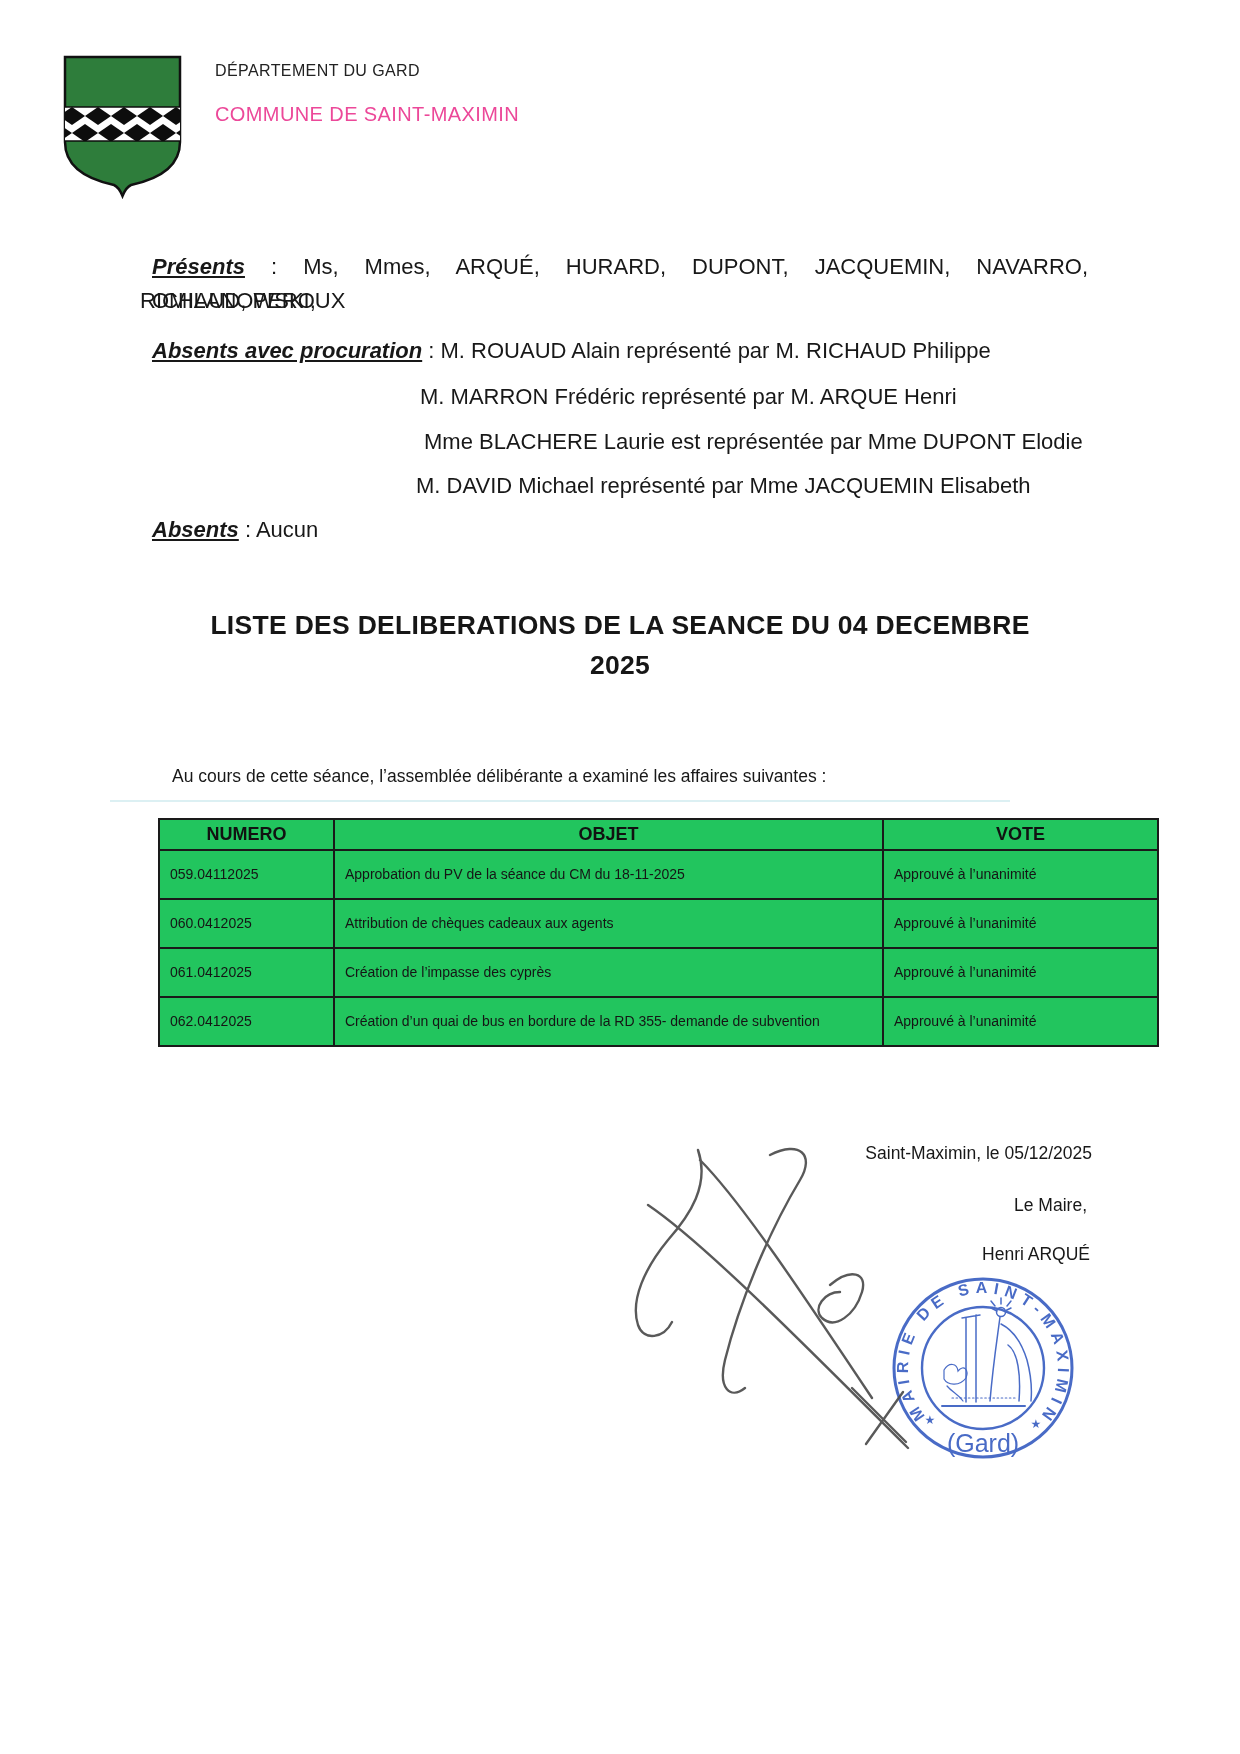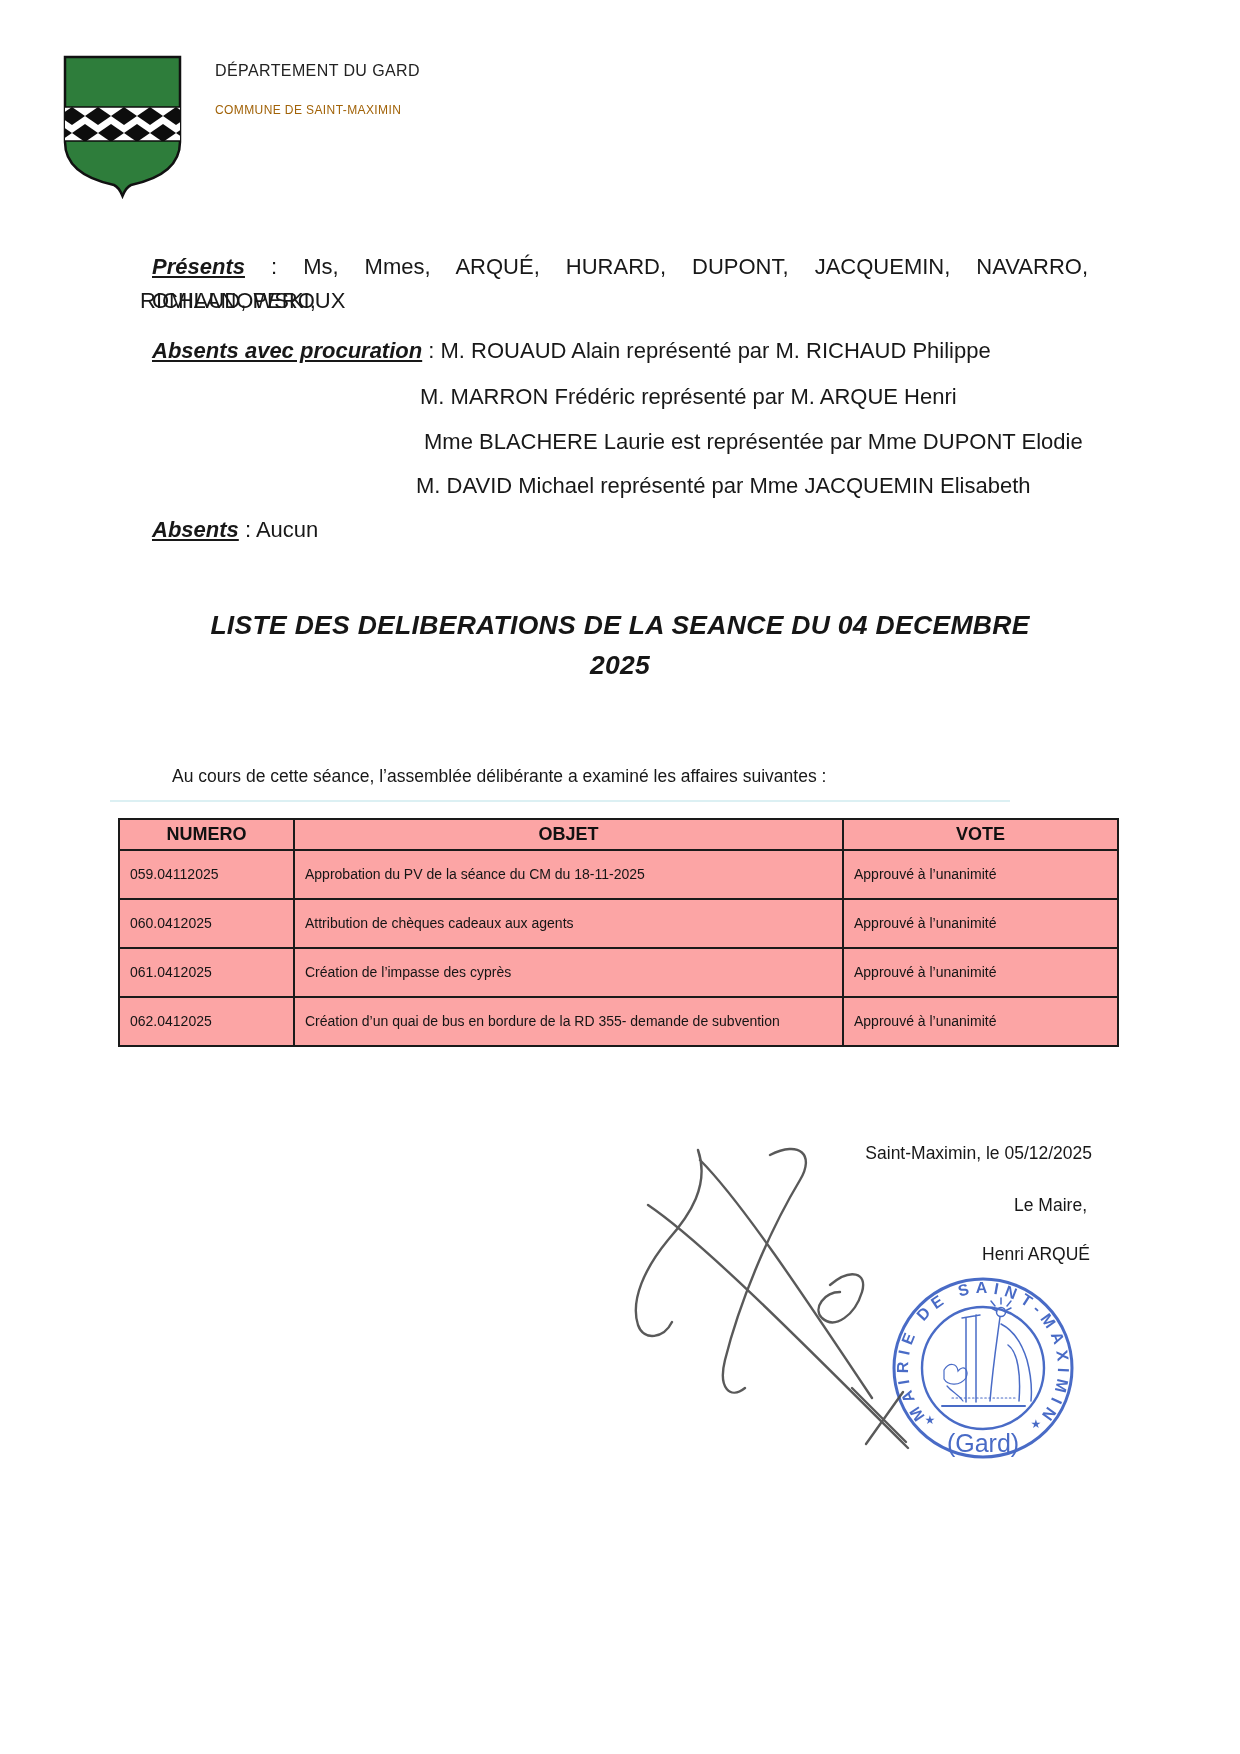--- a/index.html
+++ b/index.html
@@ -3,39 +3,39 @@
 <meta charset="utf-8">
 <style>
   html,body{margin:0;padding:0;background:#ffffff;}
   .page{
     position:relative;width:1240px;height:1482px;background:#ffffff;overflow:hidden;
     font-family:"Liberation Sans",sans-serif;color:#1c1c1c;border-radius:10px;
   }
   .abs{position:absolute;}
   
   .dept{left:215px;top:62px;font-size:16px;letter-spacing:.4px;color:#222;}
-  .commune{left:215px;top:103px;font-size:12px;letter-spacing:.4px;color:#a16207;}
+  .commune{left:215px;top:103px;font-size:20px;letter-spacing:.4px;color:#ec4899;}
   
   .body-text{font-size:22px;line-height:34px;color:#181818;}
   .lbl{font-weight:bold;font-style:italic;text-decoration:underline;text-align:right;}
   .presents-l1{left:152px;top:250px;width:936px;text-align:justify;text-align-last:justify;}
   .presents-l2{left:140px;top:284px;width:936px;}
   .proc-l1{left:152px;top:334px;width:960px;}
   .proc-l2{left:420px;top:380px;width:700px;}
   .proc-l3{left:424px;top:425px;width:700px;}
   .proc-l4{left:416px;top:469px;width:700px;}
   .absents{left:152px;top:513px;width:700px;}
   
-  .title{left:150px;width:940px;text-align:center;font-weight:bold;font-size:26.5px;color:#161616;letter-spacing:.3px;font-style:italic;}
+  .title{left:150px;width:940px;text-align:center;font-weight:bold;font-size:26.5px;color:#161616;letter-spacing:.3px;}
   .title1{top:610px;}
   .title2{top:650px;}
   .intro{left:152px;top:766px;width:950px;font-size:17.5px;text-indent:20px;color:#181818;}
   
   .tbl-wrap{left:118px;top:818px;}
-  table.delib{border-collapse:collapse;table-layout:fixed;width:999px;background:#fca5a5;}
+  table.delib{border-collapse:collapse;table-layout:fixed;width:999px;background:#22c55e;margin-left:40px;}
   table.delib col.c1{width:175px;} table.delib col.c2{width:549px;} table.delib col.c3{width:275px;}
   table.delib th,table.delib td{border:2px solid #1a1a1a;}
   table.delib th{font-size:18px;font-weight:bold;text-align:center;padding:4px 4px;color:#111;}
   table.delib td{font-size:14px;padding:10px 10px;vertical-align:top;line-height:27px;color:#151515;}
   td.num{padding-left:9px;}
   
   .closing{text-align:right;font-size:17.5px;color:#181818;}
   .place-date{left:692px;top:1143px;width:400px;}
   .role{left:692px;top:1195px;width:395px;}
   .signer{left:692px;top:1244px;width:398px;}

